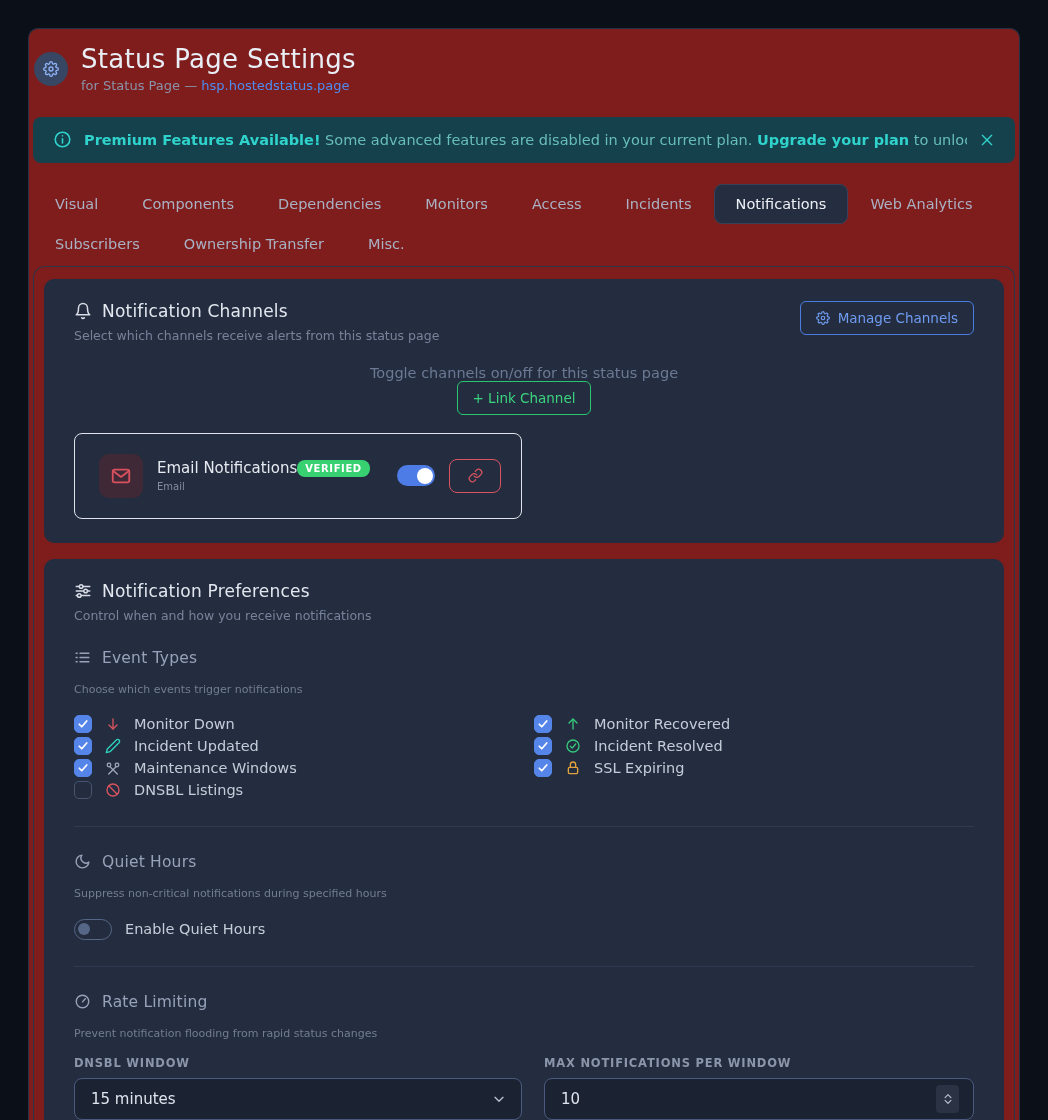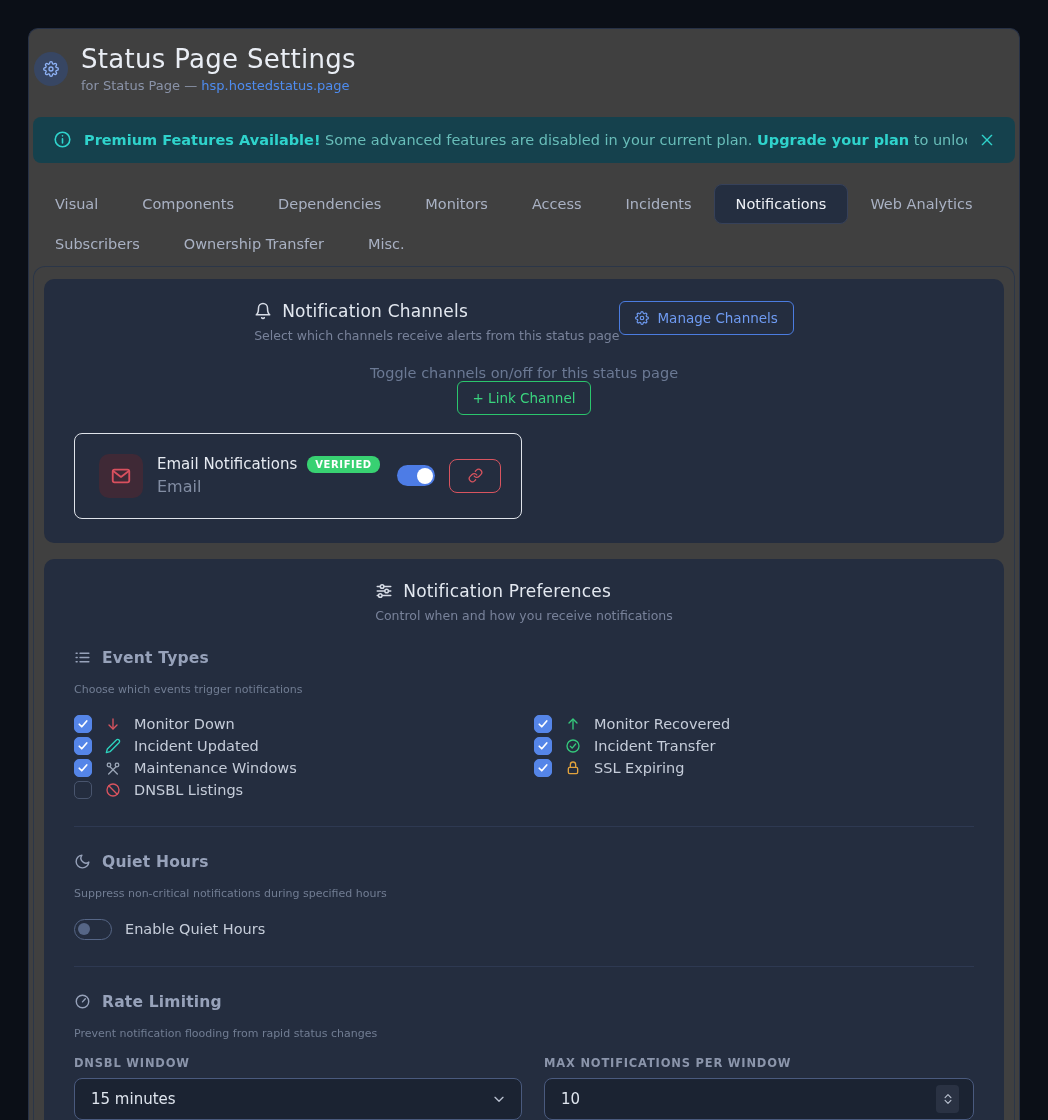--- a/index.html
+++ b/index.html
@@ -8,21 +8,21 @@
     background:#0b0f17;
     font-family:"DejaVu Sans","Liberation Sans",sans-serif;
     color:#c5ccd9;
   }
   svg { display:block; }
 
   .panel {
     position:relative;
     margin:28px 28px 0;
     height:1092px;
-    background:#404040;
+    background:#7f1d1d;
     border:1px solid #273146;
     border-bottom:none;
     border-radius:10px 10px 0 0;
     padding:16px 4px 0;
     overflow:hidden;
   }
 
   
   .app-header { display:flex; align-items:center; gap:13px; padding-left:1px; }
   .gear-badge {
@@ -65,21 +65,21 @@
     border:1px solid #2b3648;
     border-bottom:none;
     border-radius:12px 12px 0 0;
     padding:12px 10px 0;
     min-height:860px;
   }
 
   .card { background:#242d3f; border-radius:10px; padding:22px 30px 24px; }
   .card + .card { margin-top:16px; }
 
-  .card-head { display:flex; justify-content:center; align-items:flex-start; }
+  .card-head { display:flex; justify-content:space-between; align-items:flex-start; }
   .head-title-row { display:flex; align-items:center; gap:10px; color:#d7dce6; }
   .head-title-row h2 { font-size:17px; font-weight:500; color:#e3e8f0; letter-spacing:.2px; }
   .card-sub { font-size:12.5px; color:#78829a; margin-top:7px; }
 
   .btn {
     display:inline-flex; align-items:center; gap:8px;
     border-radius:6px; background:transparent;
     font-size:13.5px; padding:8px 15px; cursor:pointer; white-space:nowrap;
     font-family:inherit;
   }
@@ -94,45 +94,45 @@
     margin-top:18px; width:448px;
     border:1px solid #dfe3ea; border-radius:8px;
     padding:20px 20px 20px 24px;
     display:flex; align-items:center; gap:14px;
   }
   .channel-tile {
     width:44px; height:44px; border-radius:10px; background:#3f2936;
     color:#d9505e; display:flex; align-items:center; justify-content:center; flex:0 0 auto;
   }
   .channel-info { display:flex; flex-direction:column; gap:4px; }
-  .channel-name-row { display:flex; align-items:flex-end; gap:10px; }
+  .channel-name-row { display:flex; align-items:flex-end; }
   .channel-name { font-size:15px; font-weight:500; color:#e6eaf1; white-space:nowrap; }
   .badge {
     background:#38d172; color:#ffffff; font-size:10px; font-weight:700;
     letter-spacing:.6px; padding:3px 8px; border-radius:8px;
   }
-  .channel-type { font-size:16px; color:#828da3; }
+  .channel-type { font-size:10px; color:#828da3; }
   .channel-actions { margin-left:auto; display:flex; align-items:center; gap:14px; }
 
   .toggle { position:relative; width:38px; height:21px; border-radius:11px; cursor:pointer; flex:0 0 auto; }
   .toggle.on { background:#4d7ce6; }
   .toggle.on .knob { position:absolute; right:2.5px; top:2.5px; width:16px; height:16px; border-radius:50%; background:#ffffff; }
   .toggle.off { border:1.5px solid #566686; }
   .toggle.off .knob { position:absolute; left:3px; top:3px; width:12px; height:12px; border-radius:50%; background:#566686; }
 
   .icon-btn-red {
     width:52px; height:34px; border:1px solid #d9545f; border-radius:8px;
     color:#d9545f; display:flex; align-items:center; justify-content:center;
     background:transparent; cursor:pointer;
   }
 
   
   .section { margin-top:26px; }
   .section-title-row { display:flex; align-items:center; gap:11px; color:#97a2ba; }
-  .section-title-row h3 { font-size:15.5px; font-weight:700; color:#97a2ba; letter-spacing:.2px; }
+  .section-title-row h3 { font-size:15.5px; font-weight:400; color:#97a2ba; letter-spacing:.2px; }
   .section-desc { font-size:11px; color:#717d93; margin-top:16px; }
 
   .event-grid { margin-top:18px; display:grid; grid-template-columns:460px 1fr; row-gap:2px; }
   .event-item { display:flex; align-items:center; gap:12px; height:20px; cursor:pointer; }
   .checkbox {
     width:18px; height:18px; border-radius:5px; border:1.5px solid #49556e;
     display:flex; align-items:center; justify-content:center; flex:0 0 auto;
   }
   .checkbox.checked { background:#5585e8; border-color:#5585e8; }
   .evt-icon { width:18px; display:flex; justify-content:center; flex:0 0 auto; }
@@ -357,21 +357,21 @@
                 <svg width="12" height="12" viewBox="0 0 24 24" fill="none" stroke="currentColor" stroke-width="3.4" stroke-linecap="round" stroke-linejoin="round">
                   <polyline points="4.5,12.5 9.5,17.5 19.5,6"></polyline>
                 </svg>
               </span>
               <span class="evt-icon" style="color:#35c97c">
                 <svg width="16" height="16" viewBox="0 0 24 24" fill="none" stroke="currentColor" stroke-width="2" stroke-linecap="round" stroke-linejoin="round">
                   <circle cx="12" cy="12" r="9"></circle>
                   <polyline points="8,12.5 10.8,15.2 16,9"></polyline>
                 </svg>
               </span>
-              <span class="evt-label">Incident Transfer</span>
+              <span class="evt-label">Incident Resolved</span>
             </div>
             <div class="event-item">
               <span class="checkbox checked" style="color:#fff">
                 <svg width="12" height="12" viewBox="0 0 24 24" fill="none" stroke="currentColor" stroke-width="3.4" stroke-linecap="round" stroke-linejoin="round">
                   <polyline points="4.5,12.5 9.5,17.5 19.5,6"></polyline>
                 </svg>
               </span>
               <span class="evt-icon" style="color:#9aa5b6">
                 <svg width="16" height="16" viewBox="0 0 24 24" fill="none" stroke="currentColor" stroke-width="2" stroke-linecap="round" stroke-linejoin="round">
                   <path d="M5.5 21l11-11"></path>

